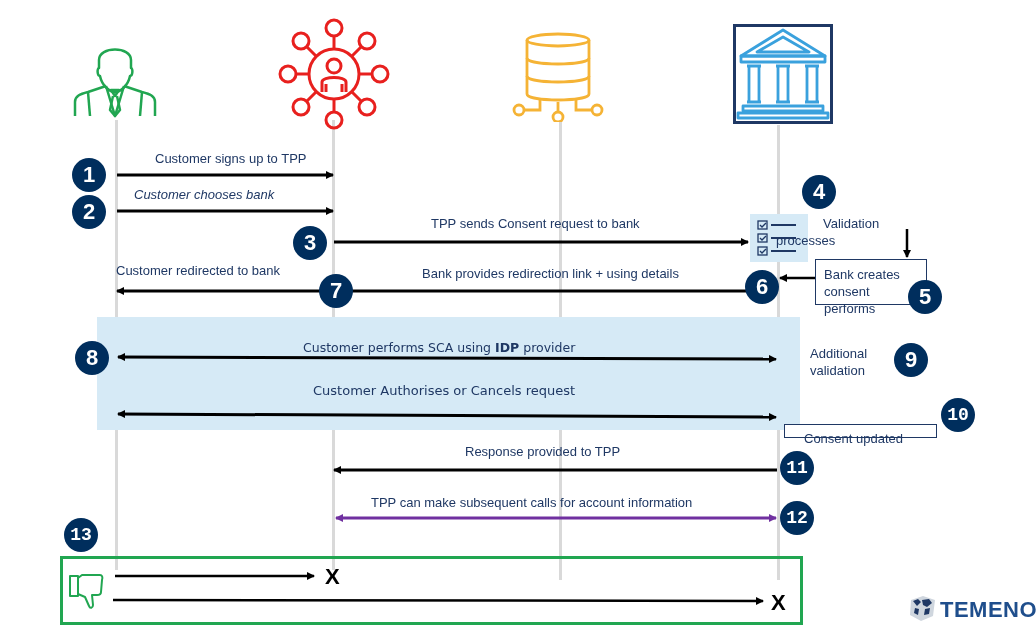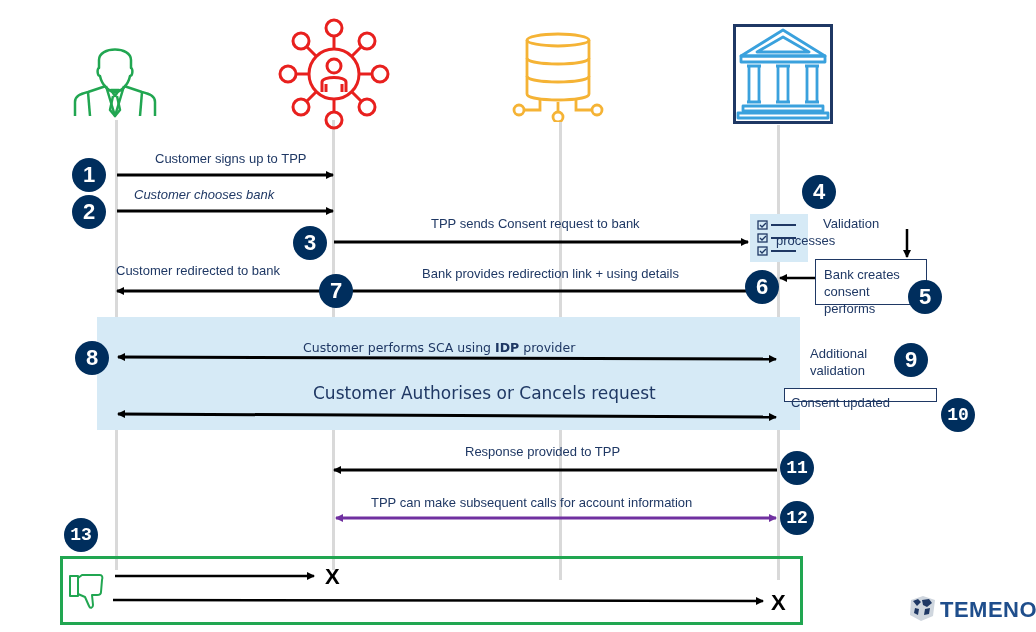--- a/index.html
+++ b/index.html
@@ -150,32 +150,32 @@
 <div class="label" style="left:133px;top:151px;margin-left:22px;">Customer signs up to TPP</div>
 <div class="label" style="left:134px;top:187px;font-style:italic;">Customer chooses bank</div>
 <div class="label" style="left:431px;top:216px;">TPP sends Consent request to bank</div>
 <div class="label" style="left:823px;top:216px;">Validation</div>
 <div class="label" style="left:776px;top:233px;">processes</div>
 <div class="label" style="left:116px;top:263px;">Customer redirected to bank</div>
 <div class="label" style="left:422px;top:266px;">Bank provides redirection link + using details</div>
 <div class="label" style="left:303px;top:340px;font-family:'DejaVu Sans',sans-serif;font-size:12.5px;">
   <span>Customer performs SCA using </span><b>IDP</b><span> provider</span>
 </div>
-<div class="label" style="left:313px;top:383px;font-family:'DejaVu Sans',sans-serif;font-size:17px;">Customer Authorises or Cancels request</div>
+<div class="label" style="left:313px;top:383px;font-family:'DejaVu Sans',sans-serif;font-size:13px;">Customer Authorises or Cancels request</div>
 <div class="label" style="left:810px;top:346px;">Additional</div>
 <div class="label" style="left:810px;top:363px;">validation</div>
 <div class="label" style="left:465px;top:444px;">Response provided to TPP</div>
 <div class="label" style="left:371px;top:495px;">TPP can make subsequent calls for account information</div>
 
 <div class="box" style="left:815px;top:259px;width:112px;height:46px;padding:6px 0 0 8px;line-height:17px;">
   <div>Bank creates</div>
   <div>consent</div>
   <div>performs</div>
 </div>
-<div class="box" style="left:784px;top:388px;width:153px;height:14px;padding:6px 0 0 6px;">
+<div class="box" style="left:784px;top:424px;width:153px;height:14px;padding:6px 0 0 19px;">
   <span>Consent updated</span>
 </div>
 
 <div class="badge" style="left:72px;top:158px;">1</div>
 <div class="badge" style="left:72px;top:195px;">2</div>
 <div class="badge" style="left:293px;top:226px;">3</div>
 <div class="badge" style="left:802px;top:175px;">4</div>
 <div class="badge" style="left:908px;top:280px;">5</div>
 <div class="badge" style="left:745px;top:270px;">6</div>
 <div class="badge" style="left:319px;top:274px;">7</div>

